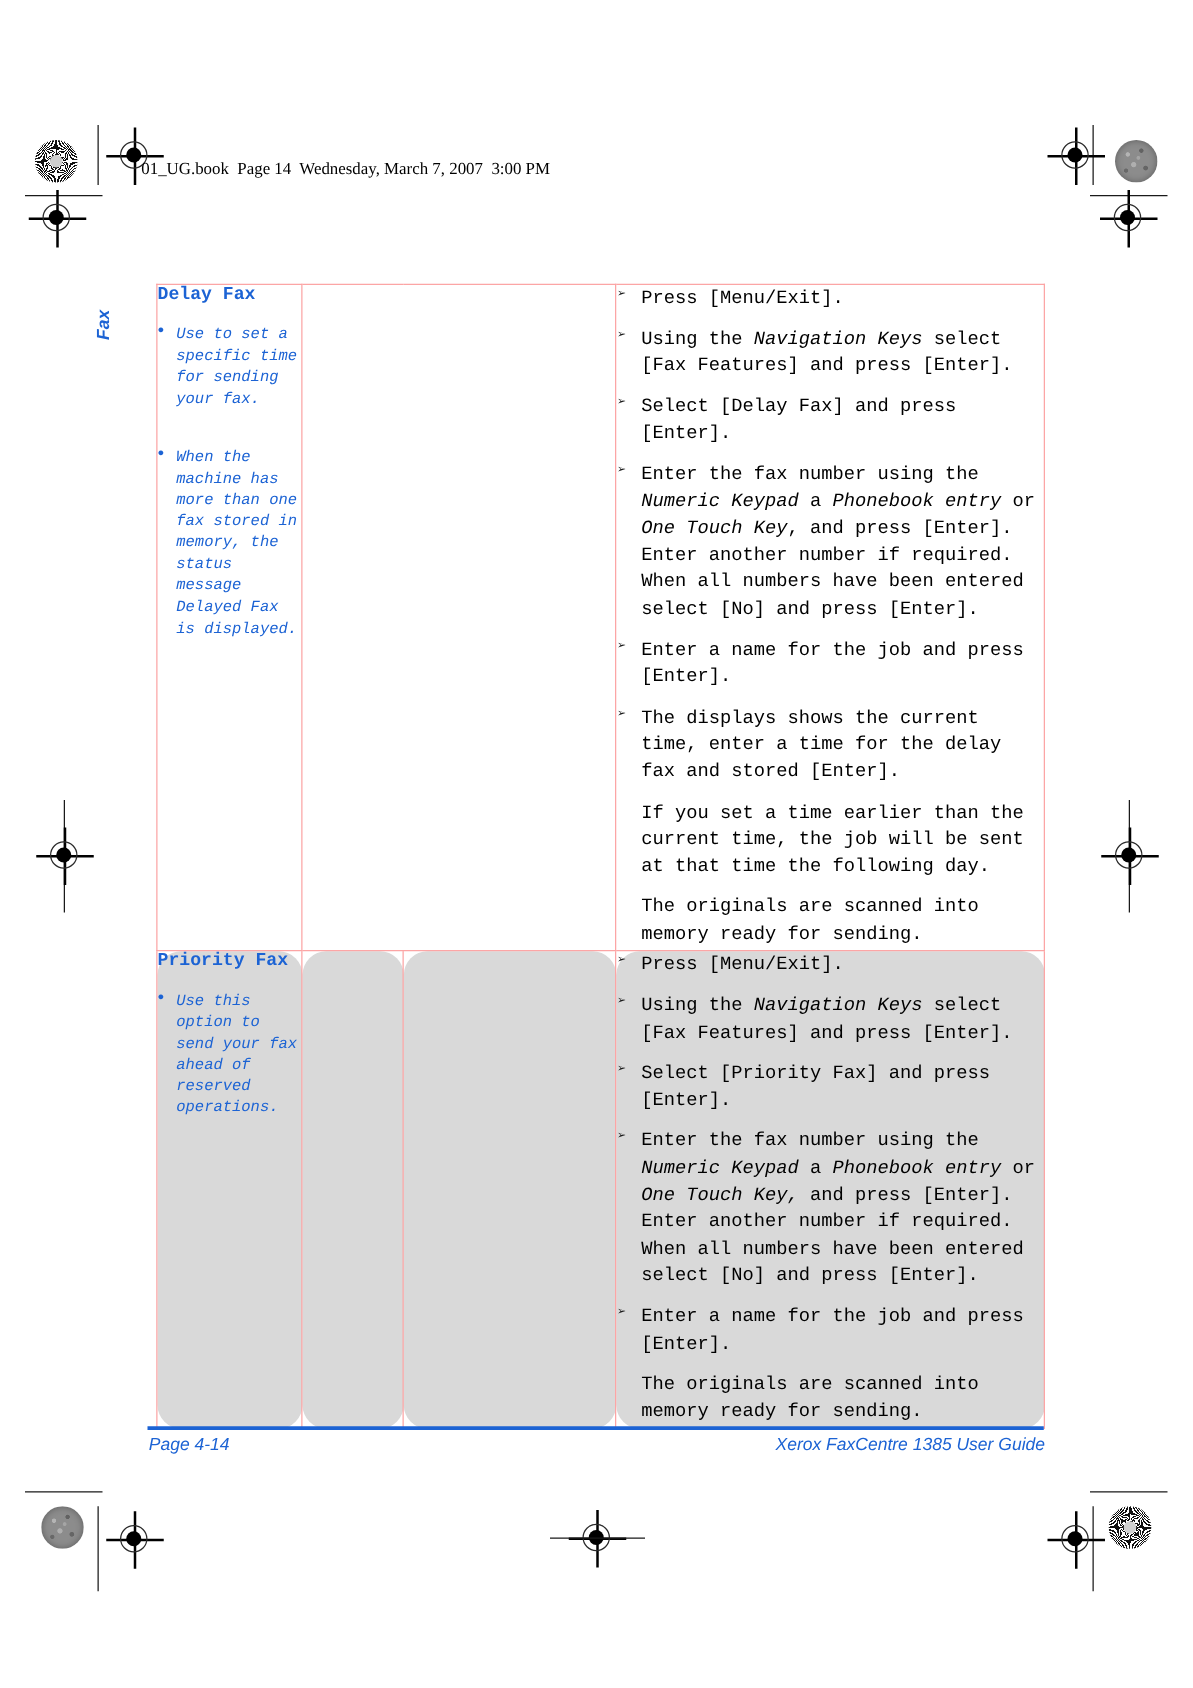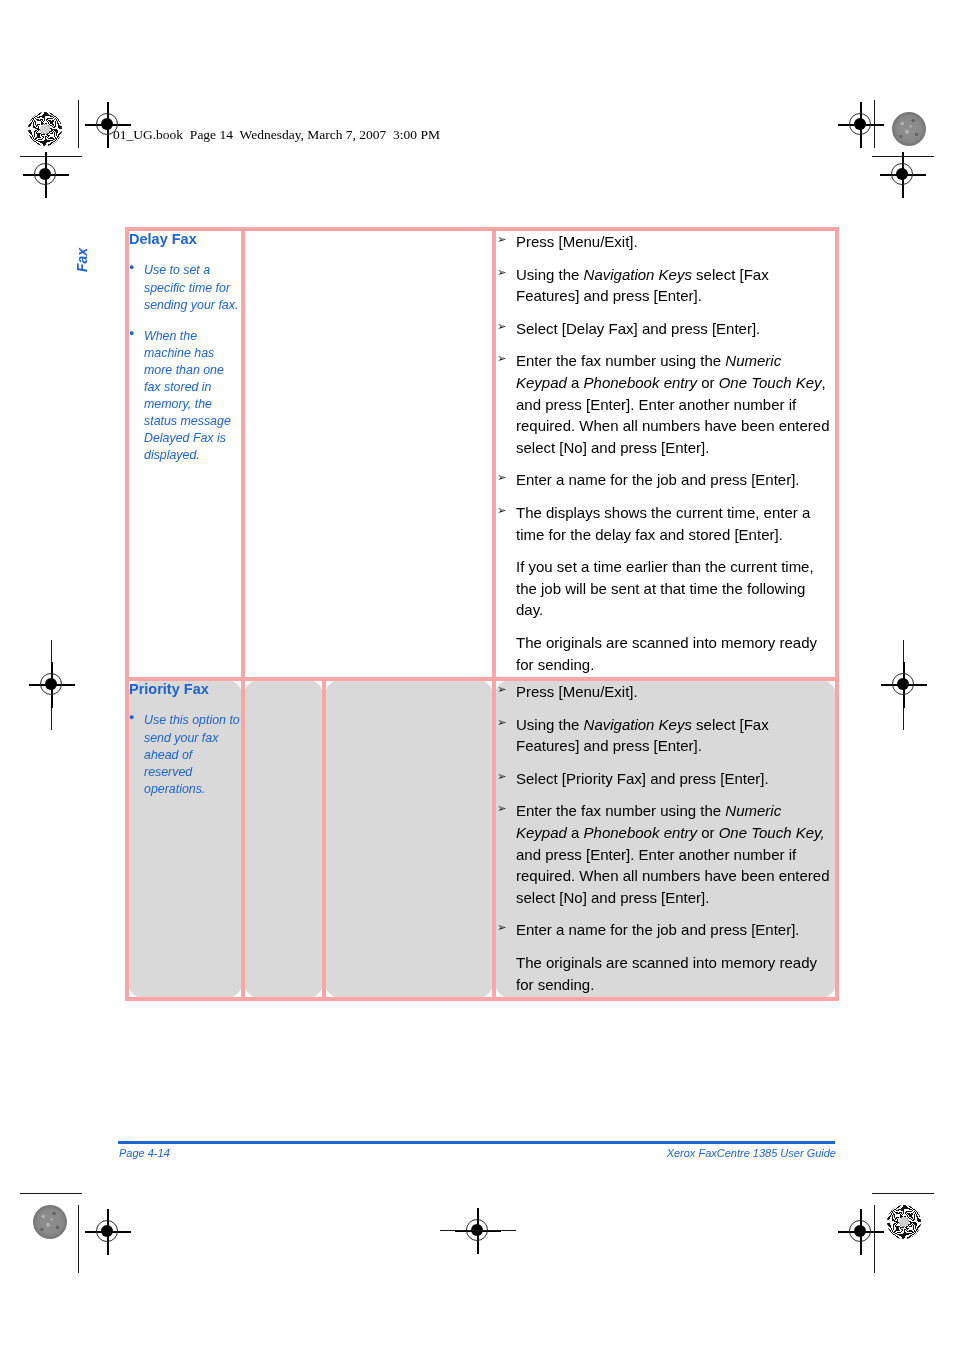--- a/index.html
+++ b/index.html
@@ -126,23 +126,24 @@
   
   .proc-table {
     position: absolute;
     left: 125px;
     top: 227px;
     width: 710px;
     border-collapse: collapse;
     table-layout: fixed;
   }
   .proc-table td {
-    border: 4px solid #fca5a5;
+    border: 1px solid #fca5a5;
     vertical-align: top;
     padding: 0;
+    font-family: Liberation Mono, monospace;
   }
   .row-shaded td {
     background: #d9d9d9;
     border-radius: 19px;
   }
   .col-a { width: 116px; }
   .col-b { width: 81px; }
   .col-c { width: 170px; }
   .col-d { width: 343px; }
 
@@ -162,21 +163,21 @@
     line-height: 1.2;
   }
   ul.opt-notes {
     list-style: none;
     margin: 0;
     padding: 0;
   }
   ul.opt-notes li {
     position: relative;
     padding-left: 15px;
-    margin-bottom: 14px;
+    margin-bottom: 30px;
     font-size: 12.4px;
     font-style: italic;
     color: #1c63d4;
     line-height: 1.38;
   }
   ul.opt-notes li:last-child { margin-bottom: 0; }
   ul.opt-notes li::before {
     content: "\25CF";
     position: absolute;
     left: 0;
@@ -221,21 +222,21 @@
     position: absolute;
     left: 118px;
     top: 1141px;
     width: 717px;
     height: 2.5px;
     background: #1c63d4;
   }
   .footer-left, .footer-right {
     position: absolute;
     top: 1147px;
-    font-size: 11px;
+    font-size: 14px;
     font-style: italic;
     color: #1c63d4;
   }
   .footer-left { left: 119px; }
   .footer-right { right: 118px; }
 </style>
 </head>
 <body>
 
 <div>

